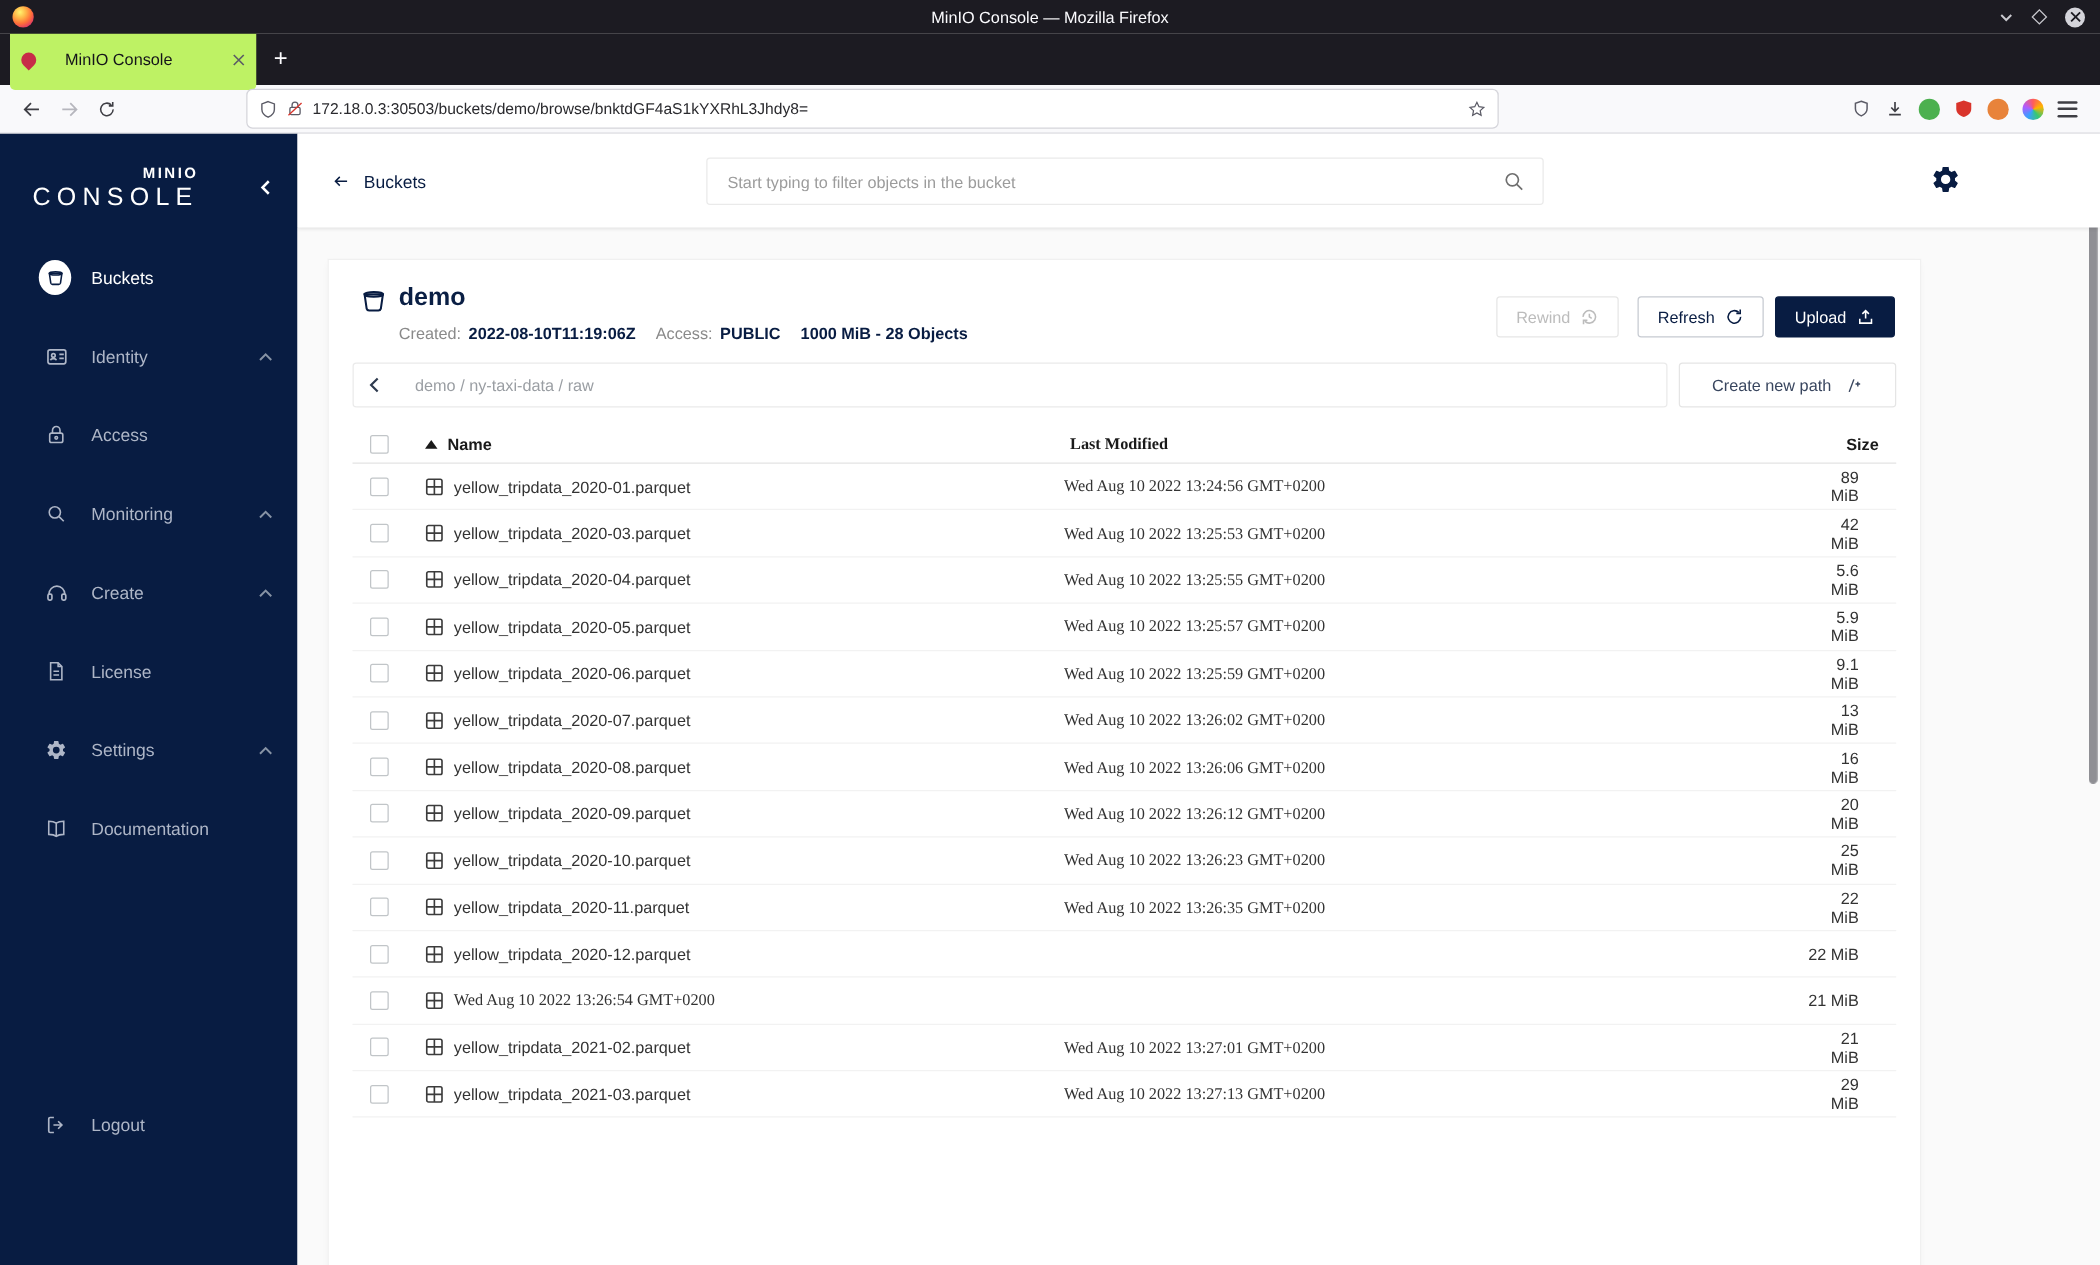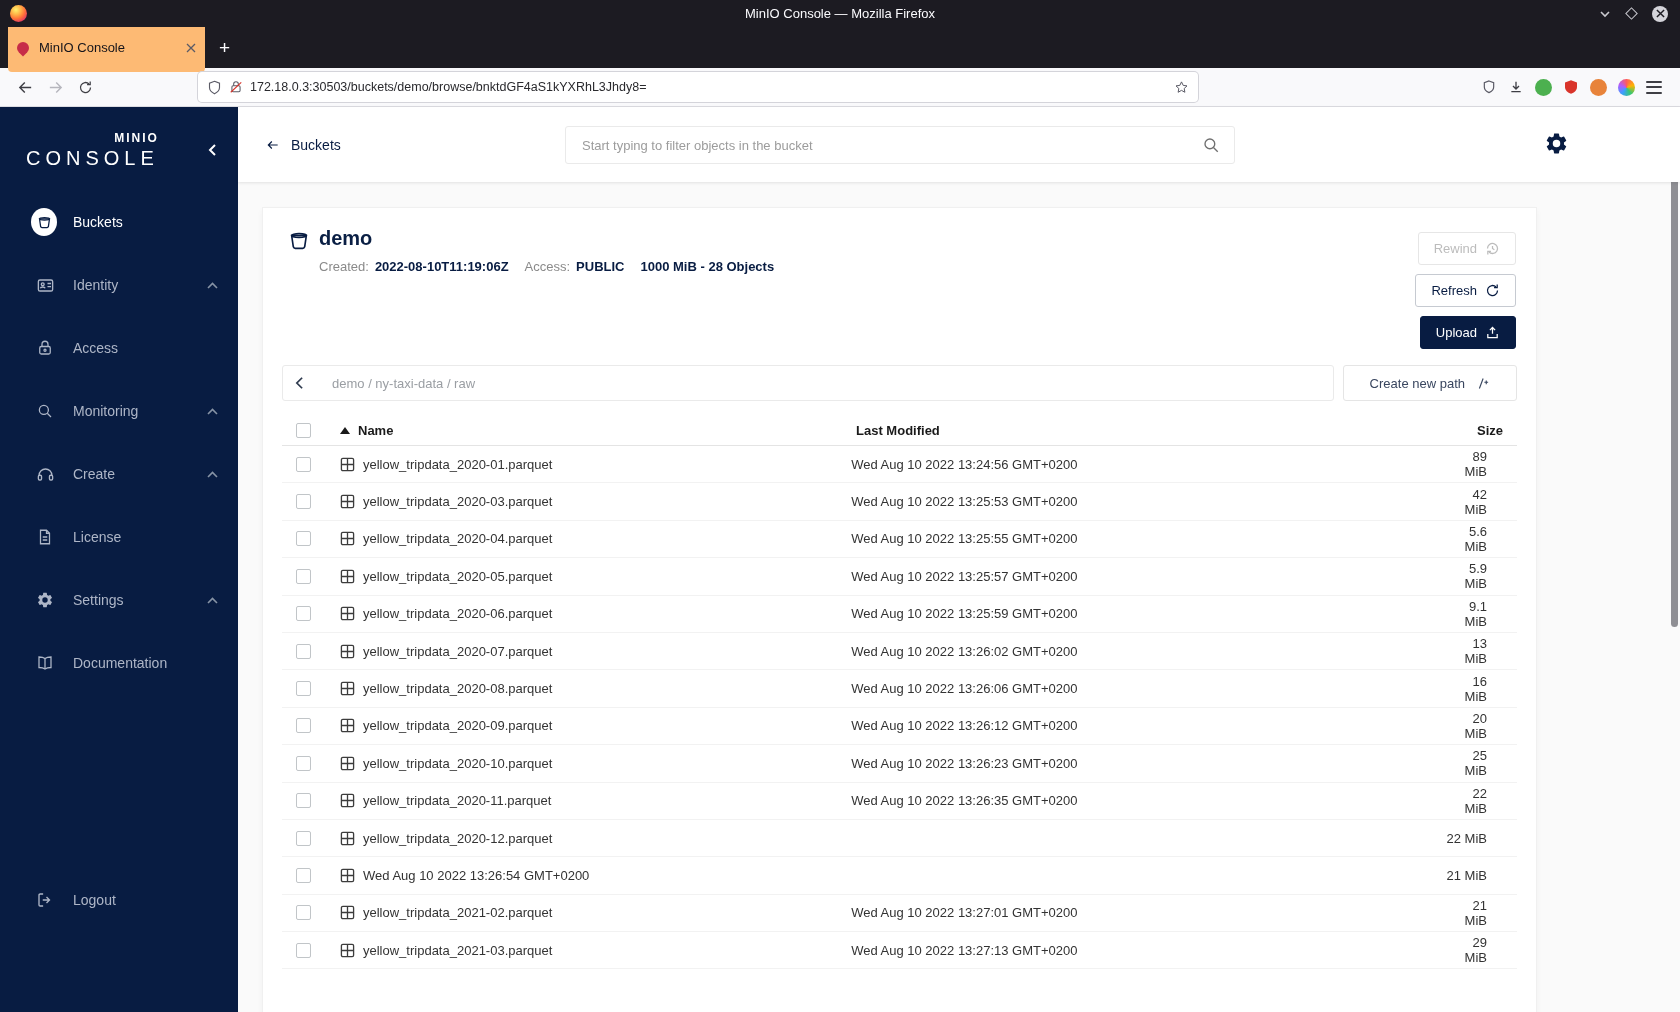--- a/index.html
+++ b/index.html
@@ -13,22 +13,22 @@
   
   .titlebar { height:27px; background:#1c1b22; display:flex; align-items:center; position:relative; }
   .ff-logo { width:17px; height:17px; border-radius:50%; margin-left:10px; z-index:2;
     background: radial-gradient(circle at 35% 28%, #fff36e 0%, #ffb347 30%, #ff7139 55%, #e23b63 78%, #8b2cf5 100%); }
   .tb-title { position:absolute; left:0; right:0; text-align:center; font-size:13px; color:#fbfbfe; }
   .win-controls { margin-left:auto; display:flex; align-items:center; gap:16px; margin-right:12px; z-index:2; color:#c9c9cf; }
   .wc-diamond { width:9px; height:9px; border:1.4px solid #c9c9cf; transform:rotate(45deg); }
   .wc-close { width:16px; height:16px; border-radius:50%; background:#d4d4da; display:flex; align-items:center; justify-content:center; }
 
   .tabbar { height:41px; background:#1c1b22; display:flex; align-items:center; }
-  .tab { margin-left:8px; width:197px; height:49px; background:#fdba74; border-radius:4px;
-    display:flex; align-items:center; padding:0 9px; gap:10px; }
+  .tab { margin-left:8px; width:197px; height:49px; background:#bef264; border-radius:4px;
+    display:flex; align-items:center; padding:0 9px; gap:23px; }
   .tab-favicon { width:12px; height:12px; background:#C72C48; border-radius:50% 50% 50% 0; transform:rotate(-45deg); flex-shrink:0; }
   .tab-title { font-size:13px; color:#15141a; flex:1; white-space:nowrap; overflow:hidden; }
   .newtab { color:#fbfbfe; font-size:19px; margin-left:14px; line-height:1; }
 
   .navbar { height:39px; background:#f9f9fb; display:flex; align-items:center; padding:0 10px; border-bottom:1px solid #dcdce1; }
   .nav-btn { width:30px; height:30px; display:flex; align-items:center; justify-content:center; color:#3e3e44; }
   .nav-btn.disabled { color:#b6b6bd; }
   .urlbar { margin-left:98px; width:1000px; height:30px; background:#fff; border-radius:4px;
     box-shadow:0 0 0 1px #d4d4da; display:flex; align-items:center; padding:0 9px; gap:7px; }
   .url-text { font-size:12.5px; color:#2a2a2e; flex:1; white-space:nowrap; overflow:hidden; }
@@ -72,21 +72,21 @@
   .content { flex:1; padding:25px 24px 0 24px; overflow:hidden; background:#fafafa; }
   .card { width:1275px; height:860px; background:#fff; border:1px solid #f0f0f0;
     box-shadow:0 3px 6px rgba(0,0,0,0.04); padding:0 15px; }
 
   .bucket-head { display:flex; padding:18px 5px 0 10px; }
   .bh-icon { color:#081C42; margin:4px 9px 0 0; }
   .bh-title { font-size:20px; font-weight:700; color:#0A1F44; line-height:1.2; }
   .bh-meta { margin-top:9px; font-size:13px; color:#8a8a8a; display:flex; align-items:center; }
   .bh-meta .lbl { margin-right:6px; }
   .bh-meta .val { color:#081C42; font-weight:700; margin-right:16px; }
-  .bh-actions { margin-left:auto; display:flex; gap:9px; align-items:flex-end; margin-top:6px;flex-direction:column; }
+  .bh-actions { margin-left:auto; display:flex; gap:9px; align-items:center; margin-top:6px; }
   .btn { height:33px; border-radius:3px; font-size:13px; display:inline-flex; align-items:center; gap:8px;
     padding:0 15px; font-family:inherit; cursor:default; }
   .btn-rewind { background:#fff; border:1px solid #e6e6e6; color:#bcbcbc; }
   .btn-refresh { background:#fff; border:1px solid #c6cad1; color:#081C42; margin-left:6px; }
   .btn-upload { background:#081C42; border:1px solid #081C42; color:#fff; }
 
   .path-row { display:flex; align-items:center; margin:16px 4px 0 4px; }
   .path-box { flex:1; height:36px; border:1px solid #eaeaea; border-radius:3px; display:flex;
     align-items:center; padding:15px 12px; margin-right:9px; }
   .path-chevron { color:#2e3a4e; margin-right:28px; display:flex; }
@@ -100,21 +100,21 @@
     font-size:13px; font-weight:700; color:#1a1a1a; }
   .tr { display:flex; align-items:center; height:37.4px; border-bottom:1px solid #f2f2f2; padding:0 14px;
     font-size:13px; color:#333; }
   .cb { width:15px; height:15px; border:1px solid #c1c5c8; border-radius:2px; background:#fff;
     margin-right:29px; flex-shrink:0; }
   .sort-tri { width:0; height:0; border-left:5px solid transparent; border-right:5px solid transparent;
     border-bottom:7px solid #1a1a1a; margin-right:8px; }
   .h-name { width:541px; display:flex; align-items:center; }
   .file-ic { width:16px; margin-right:7px; display:flex; color:#3c3c3c; flex-shrink:0; }
   .c-name { width:518px; white-space:nowrap; overflow:hidden; }
-  .c-mod { width:651px; white-space:nowrap; }
+  .c-mod { width:651px; white-space:nowrap;font-family:Liberation Serif, serif; }
   .c-size { flex:1; }
   .tr .c-size { text-align:right; padding-right:16px; }
 
   .scroll-thumb { position:fixed; right:2px; top:107px; width:7px; height:520px; background:#8f8f94; border-radius:4px; }
 </style>
 </head>
 <body>
 
 <div class="titlebar">
   <div class="ff-logo"></div>

